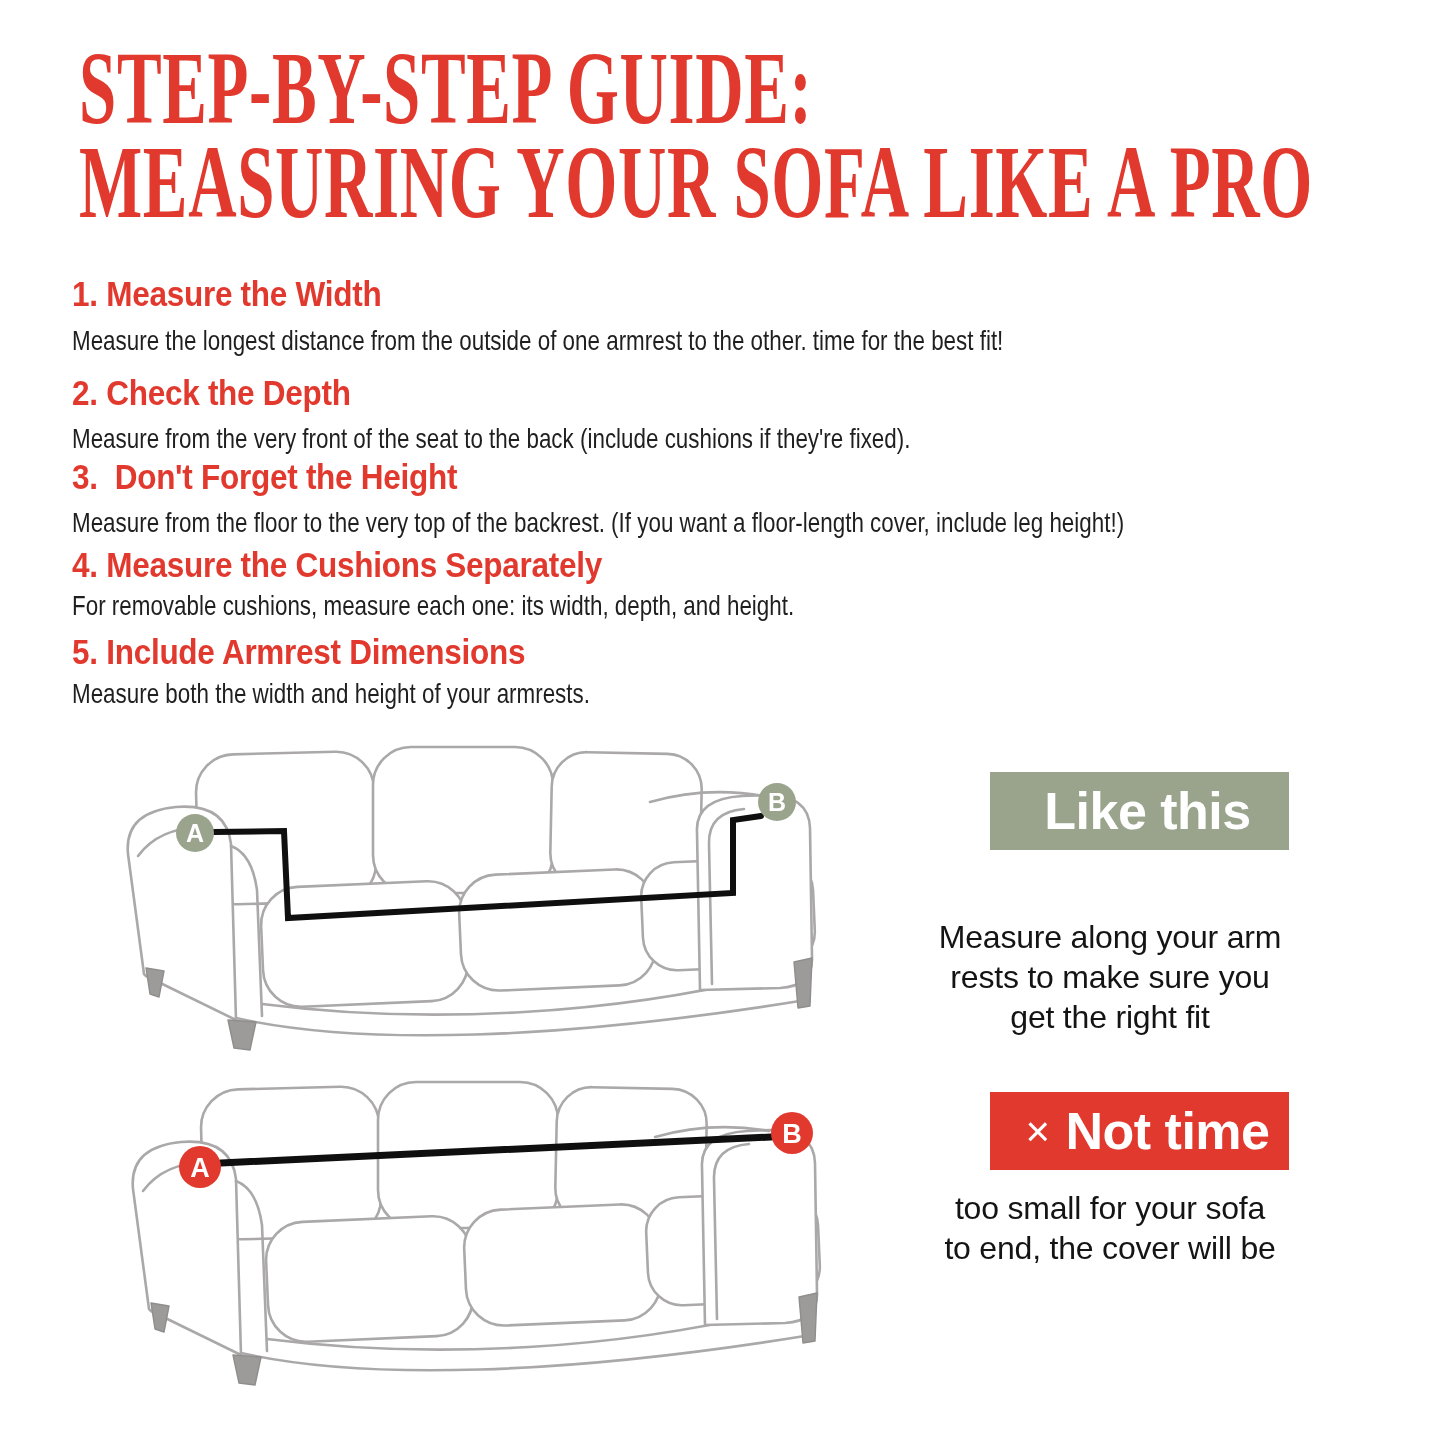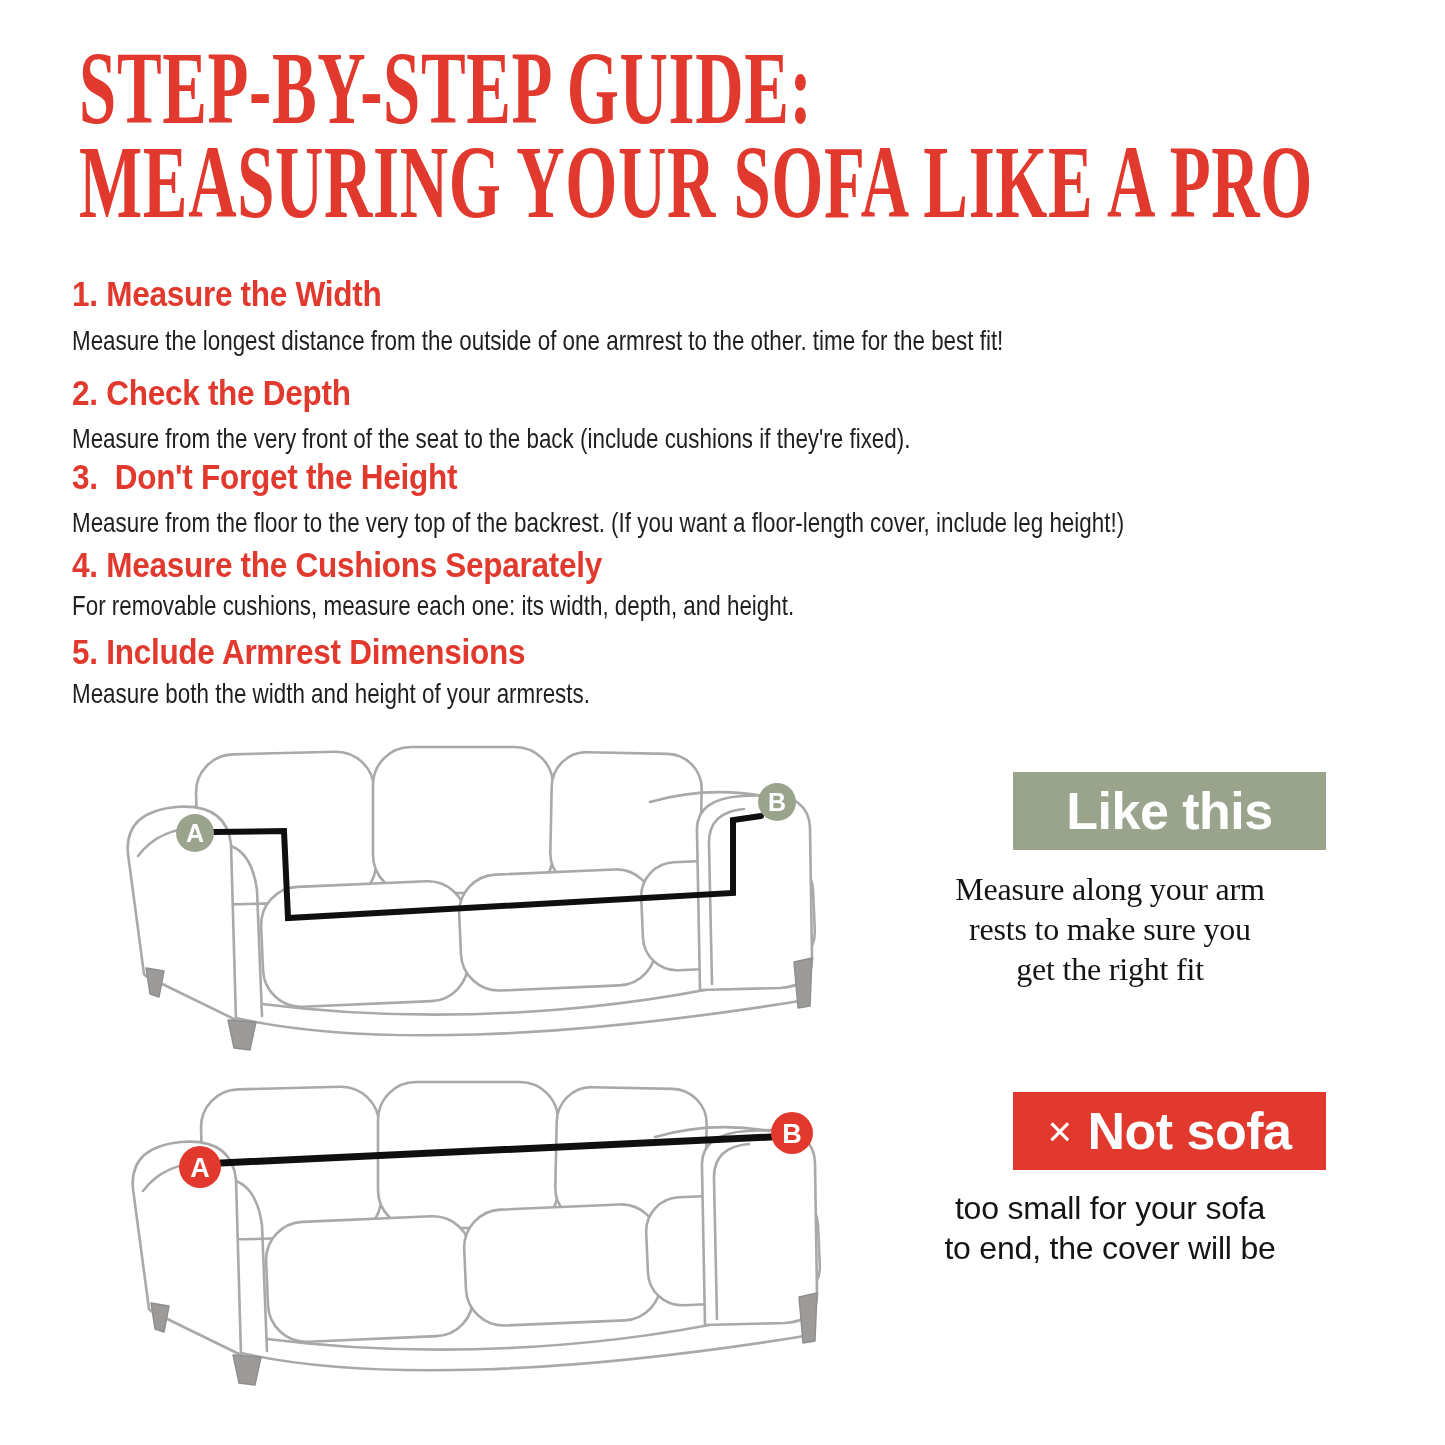--- a/index.html
+++ b/index.html
@@ -10,29 +10,29 @@
               font-size:103px;line-height:1;color:#e2392e;transform:scaleX(.65);
               transform-origin:left top;white-space:pre;letter-spacing:1px;}
   #title1{top:37px;}
   #title2{top:131px;}
   
   .step-h{position:absolute;left:72px;font-weight:700;font-size:35px;line-height:1.1;color:#e2392e;
           transform:scaleX(.90);transform-origin:left top;white-space:pre;letter-spacing:-.3px;}
   .step-b{position:absolute;left:72px;font-weight:400;font-size:28px;line-height:1.15;color:#1f1f1f;
           transform:scaleX(.80);transform-origin:left top;white-space:pre;}
   
-  .badge{position:absolute;left:1013px;width:313px;height:78px;display:flex;align-items:center;
-         justify-content:center;color:#ffffff;font-weight:700;font-size:52px;letter-spacing:-.5px;}
+  .badge{position:absolute;left:990px;width:283px;height:78px;display:flex;align-items:center;
+         justify-content:center;color:#ffffff;font-weight:700;font-size:52px;letter-spacing:-.5px;padding-left:16px;}
   .badge-like{top:772px;background:#9aa48d;}
   .badge-not{top:1092px;background:#e2392e;gap:16px;}
   .x-mark{font-weight:400;font-size:42px;line-height:1;position:relative;top:1px;}
   
   .caption{position:absolute;left:927px;width:366px;text-align:center;font-size:32px;
            line-height:40px;color:#141414;letter-spacing:-.2px;}
-  .caption-like{top:869px;font-family:Liberation Serif, serif;}
+  .caption-like{top:917px;}
   .caption-not{top:1188px;}
   
   .diagram-layer{position:absolute;left:0;top:0;}
   .sofa-line{stroke:#aaa8a8;stroke-width:2.6;fill:#ffffff;stroke-linejoin:round;stroke-linecap:round;}
   .sofa-open{fill:none;}
   .leg{fill:#9d9b99;stroke:#908e8c;stroke-width:1.4;stroke-linejoin:round;}
   .measure{fill:none;stroke:#0f0f0f;stroke-linejoin:miter;stroke-linecap:round;}
   .mk-green{fill:#9aa48d;}
   .mk-red{fill:#e2392e;}
   .mk-label{font-family:"Liberation Sans",sans-serif;font-weight:700;fill:#ffffff;text-anchor:middle;}
@@ -116,20 +116,20 @@
     <span>Like this</span>
   </div>
   <div class="caption caption-like">
     <div>Measure along your arm</div>
     <div>rests to make sure you</div>
     <div>get the right fit</div>
   </div>
 
   <div class="badge badge-not">
     <span class="x-mark">×</span>
-    <span>Not sofa</span>
+    <span>Not time</span>
   </div>
   <div class="caption caption-not">
     <div>too small for your sofa</div>
     <div>to end, the cover will be</div>
   </div>
 
 </div>
 
 </body></html>

